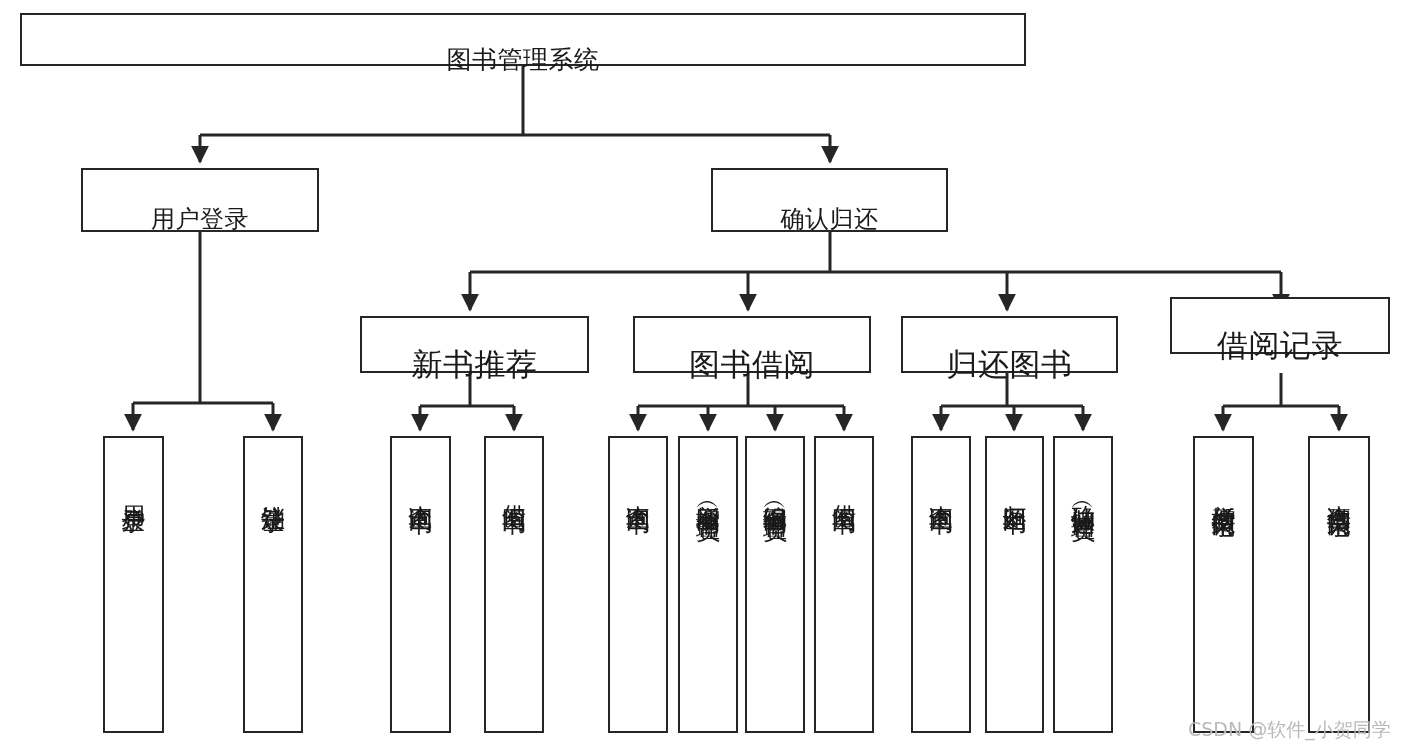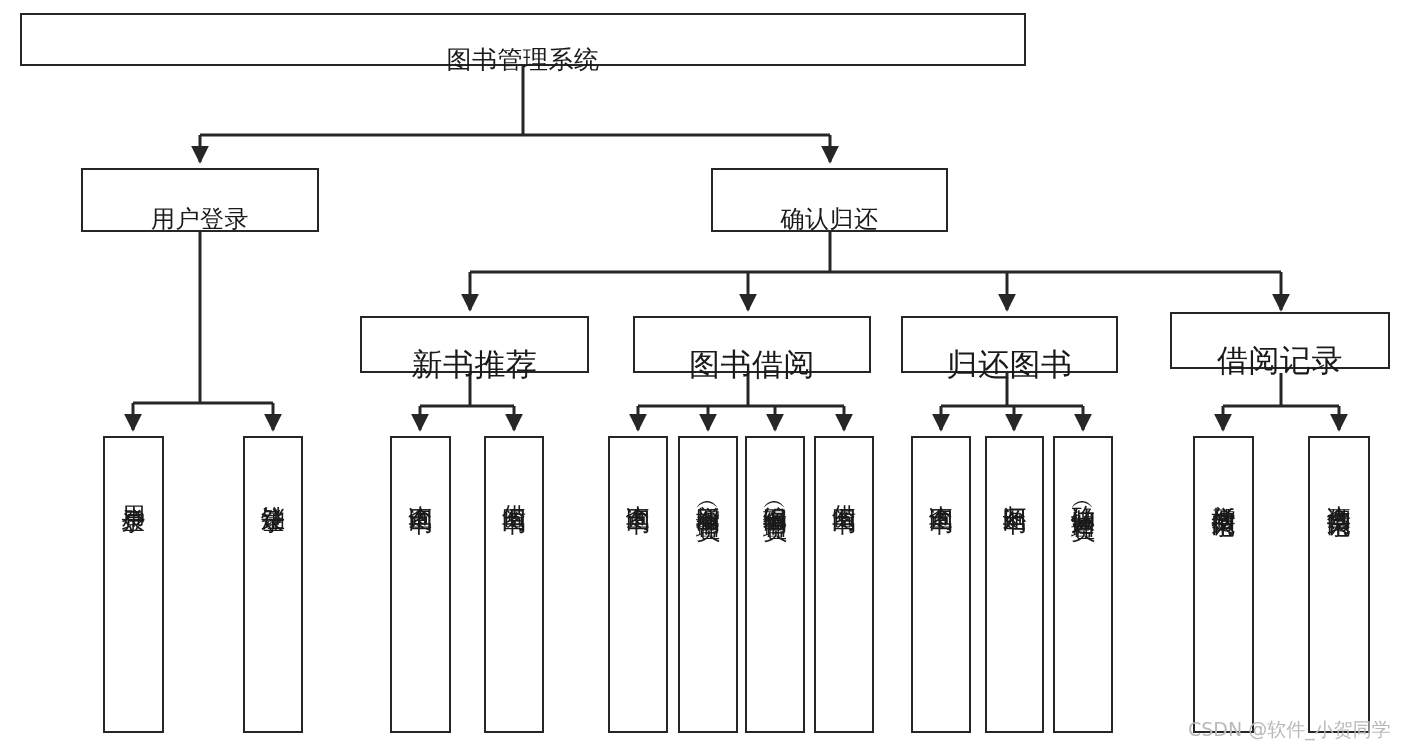--- a/index.html
+++ b/index.html
@@ -137,21 +137,21 @@
 
   <div class="node horiz lvl3" style="left:360px; top:316px; width:229px; height:57px;">
     <span class="lbl">新书推荐</span>
   </div>
   <div class="node horiz lvl3" style="left:633px; top:316px; width:238px; height:57px;">
     <span class="lbl">图书借阅</span>
   </div>
   <div class="node horiz lvl3" style="left:901px; top:316px; width:217px; height:57px;">
     <span class="lbl">归还图书</span>
   </div>
-  <div class="node horiz lvl3" style="left:1170px; top:312px; width:220px; height:57px;">
+  <div class="node horiz lvl3" style="left:1170px; top:297px; width:220px; height:57px;">
     <span class="lbl">借阅记录</span>
   </div>
 
   <div class="node vert leaf" style="left:103px; top:436px; width:61px; height:297px;">
     <span class="lbl">用户登录</span>
   </div>
   <div class="node vert leaf" style="left:243px; top:436px; width:60px; height:297px;">
     <span class="lbl">注销登录</span>
   </div>
   <div class="node vert leaf" style="left:390px; top:436px; width:61px; height:297px;">

